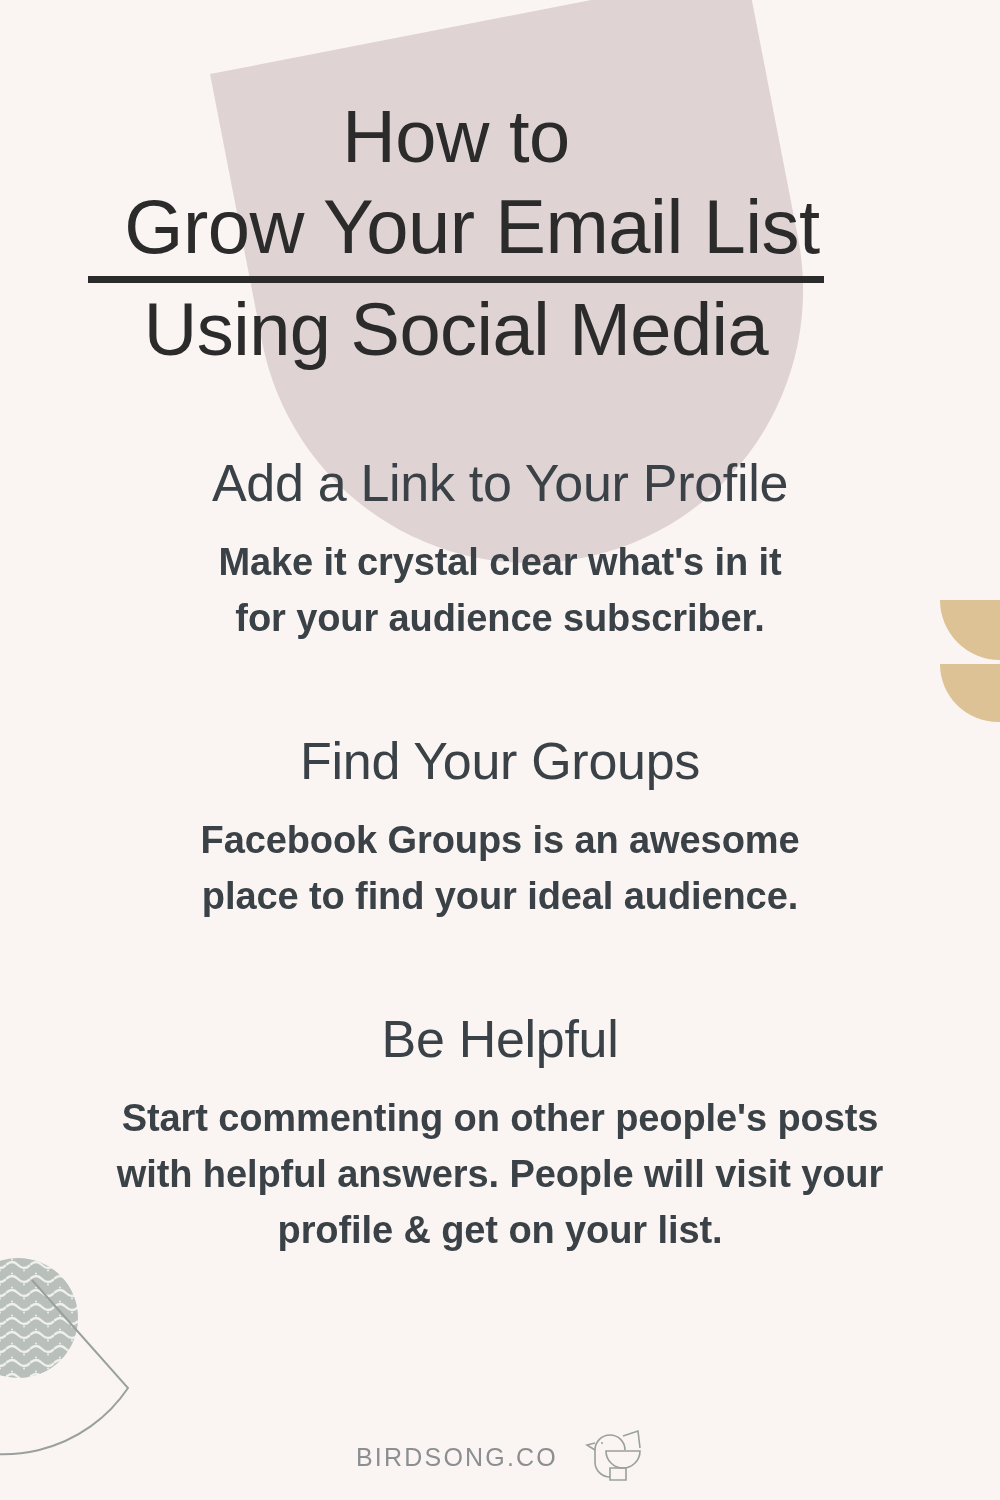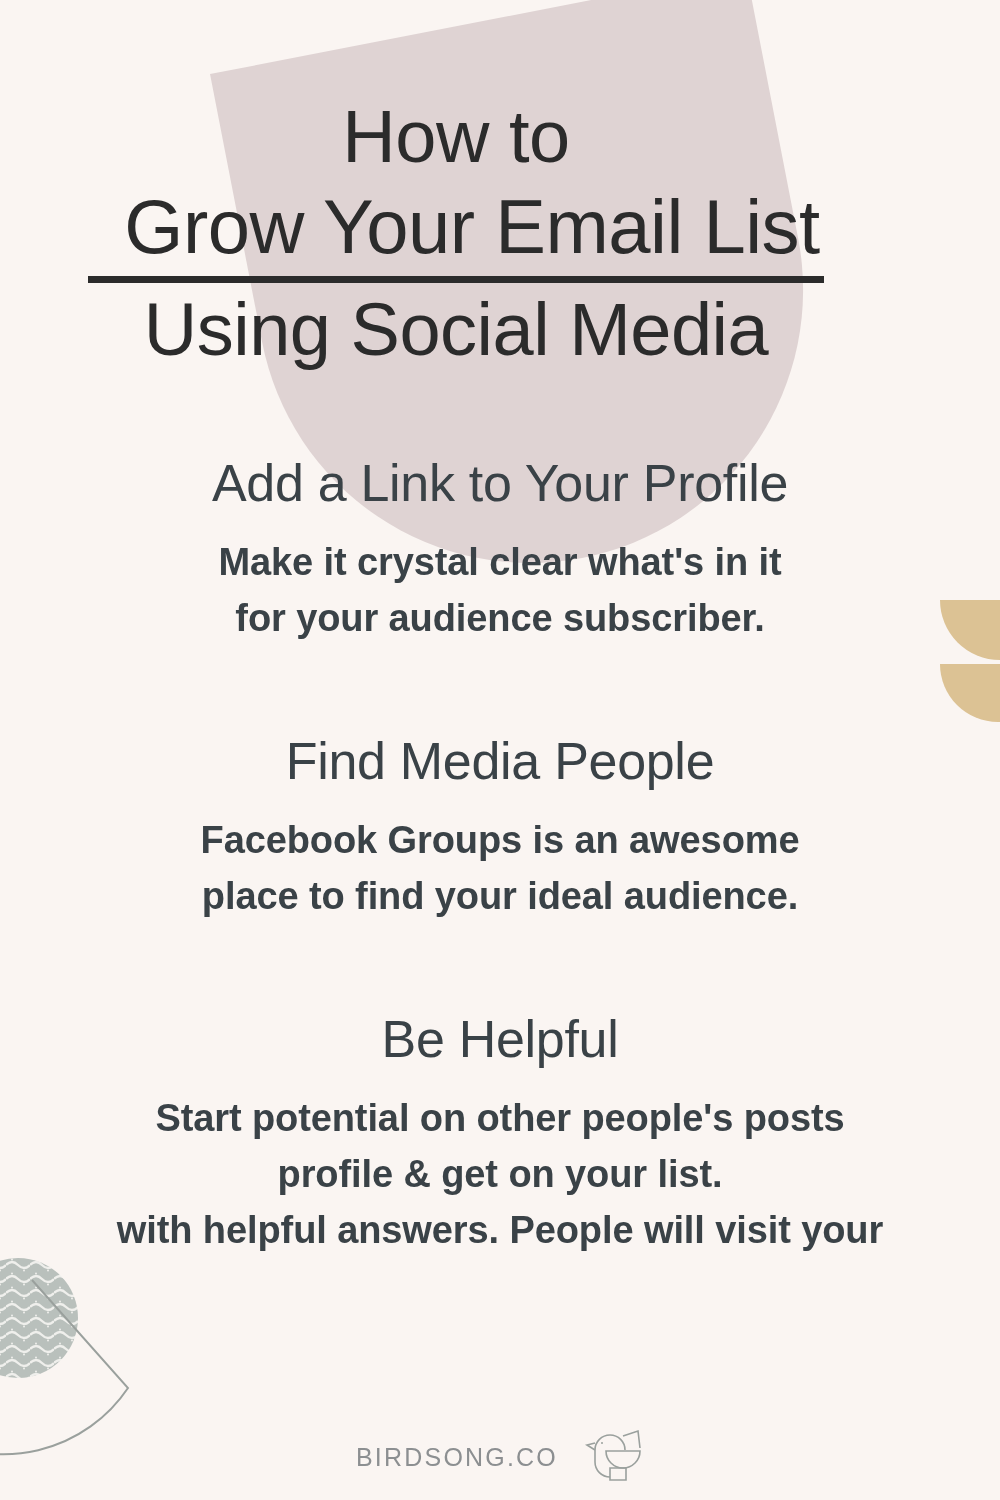--- a/index.html
+++ b/index.html
@@ -211,33 +211,33 @@
 
     <div class="tip">
       <h2 class="tip-heading">Add a Link to Your Profile</h2>
       <p class="tip-body">
         <span class="ln">Make it crystal clear what's in it</span>
         <span class="ln">for your audience subscriber.</span>
       </p>
     </div>
 
     <div class="tip">
-      <h2 class="tip-heading">Find Media People</h2>
+      <h2 class="tip-heading">Find Your Groups</h2>
       <p class="tip-body">
         <span class="ln">Facebook Groups is an awesome</span>
         <span class="ln">place to find your ideal audience.</span>
       </p>
     </div>
 
     <div class="tip">
       <h2 class="tip-heading">Be Helpful</h2>
       <p class="tip-body">
-        <span class="ln">Start potential on other people's posts</span>
+        <span class="ln">Start commenting on other people's posts</span>
+        <span class="ln">with helpful answers. People will visit your</span>
         <span class="ln">profile &amp; get on your list.</span>
-        <span class="ln">with helpful answers. People will visit your</span>
       </p>
     </div>
 
   </div>
 
   <div class="footer">
     <span class="brand-text">BIRDSONG.CO</span>
     <svg class="bird-logo" viewBox="0 0 62 58">
       <path d="M13 22 a15 15 0 0 1 15 -15 a15 15 0 0 1 15 15" fill="none" stroke="#9AA09D" stroke-width="1.6"></path>
       <path d="M13 22 L5 17 L13 15" fill="none" stroke="#9AA09D" stroke-width="1.6"></path>

